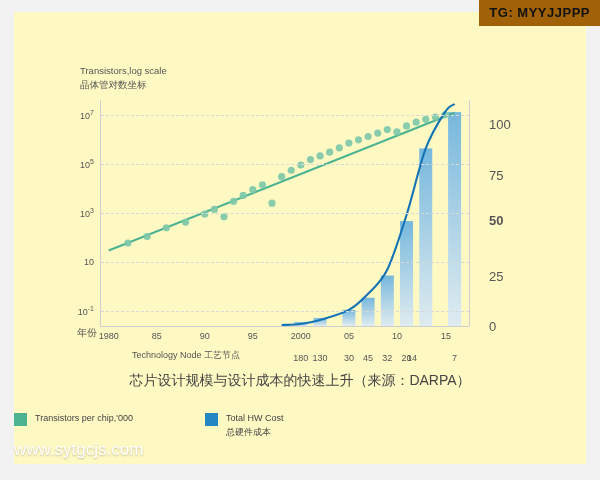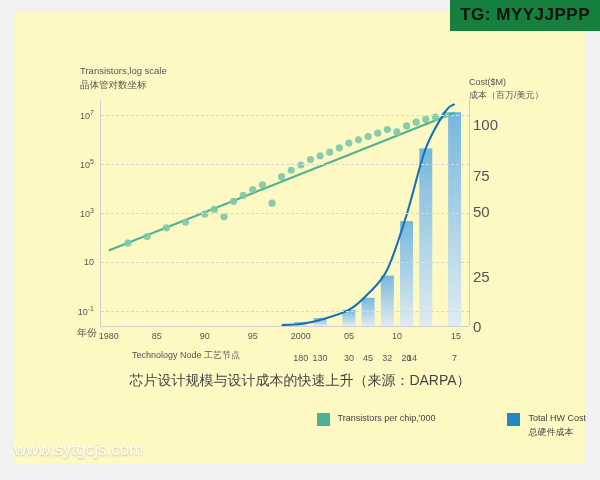--- a/index.html
+++ b/index.html
@@ -14,22 +14,22 @@
     position:absolute;left:0;top:0;width:600px;height:480px;
     background:#f2f2f2;
   }
   .card{
     position:absolute;left:14px;top:12px;width:572px;height:452px;
     background:#fef9c3;
   }
   
   .tg-badge{
     position:absolute;right:0px;top:0px;
-    background:#15803d;color:#111;
-    font-size:17px;font-weight:bold;
+    background:#a16207;color:#111;
+    font-size:13px;font-weight:bold;
     padding:5px 10px 6px 10px;
     letter-spacing:0.5px;
     z-index:40;
   }
   .site-watermark{
     position:absolute;left:14px;bottom:20px;
     color:#ffffff;font-size:17px;
     text-shadow:0 1px 2px rgba(0,0,0,.25);
     z-index:40;
   }
@@ -46,23 +46,23 @@
   .axis-right{
     position:absolute;top:0;bottom:0;right:-1px;width:0;border-left:1px solid #cfcfcf;
   }
   .ylab-left{
     position:absolute;right:100%;margin-right:7px;
     transform:translateY(-50%);
     font-size:9px;color:#555;white-space:nowrap;text-align:right;
   }
   .ylab-left sup{font-size:7px;}
   .ylab-right{
-    position:absolute;left:100%;margin-left:4px;
+    position:absolute;left:100%;margin-left:20px;
     transform:translateY(-50%);
-    font-size:15px;color:#555;white-space:nowrap;
+    font-size:13px;color:#555;white-space:nowrap;
   }
   .xtick{
     position:absolute;top:100%;margin-top:5px;
     transform:translateX(-50%);
     font-size:9px;color:#555;white-space:nowrap;
   }
   .xtick2{
     position:absolute;top:100%;margin-top:27px;
     transform:translateX(-50%);
     font-size:9px;color:#555;white-space:nowrap;
@@ -82,43 +82,39 @@
   .xaxis-label-b{
     position:absolute;left:118px;top:337px;
     font-size:9px;color:#555;
   }
   .caption{
     position:absolute;left:0;right:0;top:360px;
     text-align:center;font-size:14px;color:#444;
   }
   .legend{
     position:absolute;left:0;right:0;top:400px;
-    display:flex;justify-content:flex-end;gap:72px;
+    display:flex;justify-content:flex-start;gap:72px;
   }
   .legend-item{display:flex;align-items:flex-start;gap:8px;}
   .swatch{width:13px;height:13px;margin-top:1px;}
   .legend-text{font-size:9px;color:#444;line-height:1.5;}
   svg{position:absolute;left:0;top:0;overflow:visible;}
   .bar{fill:url(#barGrad);}
 </style>
 </head>
 <body>
 
 <div id="stage">
   <div class="card">
 
     <div class="axis-title-left">
       <div>Transistors,log scale</div>
       <div>晶体管对数坐标</div>
     </div>
 
-    <div class="axis-title-right">
-      <div>Cost($M)</div>
-      <div>成本（百万/美元）</div>
-    </div>
 
     <div class="plot" id="plot">
       <div class="axis-right"></div>
       <svg id="chart-svg" width="368" height="226" viewBox="0 0 368 226">
         <defs>
           <linearGradient id="barGrad" x1="0" y1="0" x2="0" y2="1">
             <stop offset="0%" stop-color="#6fb4de" stop-opacity="0.95"></stop>
             <stop offset="100%" stop-color="#dbeaf5" stop-opacity="0.9"></stop>
           </linearGradient>
         </defs>
@@ -177,33 +173,33 @@
       <div id="yleft">
           <div class="ylab-left" style="top: 211.261px;">10<sup>-1</sup></div>
           <div class="ylab-left" style="top: 162.13px;">10</div>
           <div class="ylab-left" style="top: 113px;">10<sup>3</sup></div>
           <div class="ylab-left" style="top: 63.8696px;">10<sup>5</sup></div>
           <div class="ylab-left" style="top: 14.7391px;">10<sup>7</sup></div>
         </div>
       <div id="yright">
           <div class="ylab-right" style="top: 226px;">0</div>
           <div class="ylab-right" style="top: 175.554px;">25</div>
-          <div class="ylab-right" style="top: 111px;">50</div>
+          <div class="ylab-right" style="top: 120px; font-weight: bold;">50</div>
           <div class="ylab-right" style="top: 74.6607px;">75</div>
           <div class="ylab-right" style="top: 24.2143px;">100</div>
         </div>
       <div id="xticks">
           <div class="xtick" style="left: 7.68668px;">1980</div>
           <div class="xtick" style="left: 55.7285px;">85</div>
           <div class="xtick" style="left: 103.77px;">90</div>
           <div class="xtick" style="left: 151.812px;">95</div>
           <div class="xtick" style="left: 199.854px;">2000</div>
           <div class="xtick" style="left: 247.896px;">05</div>
           <div class="xtick" style="left: 295.937px;">10</div>
-          <div class="xtick" style="left: 355px;">15</div>
+          <div class="xtick" style="left: 345px;">15</div>
         </div>
       <div id="nodeticks">
           <div class="xtick2" style="left: 199.854px;">180</div>
           <div class="xtick2" style="left: 219.07px;">130</div>
           <div class="xtick2" style="left: 247.896px;">30</div>
           <div class="xtick2" style="left: 267.112px;">45</div>
           <div class="xtick2" style="left: 286.329px;">32</div>
           <div class="xtick2" style="left: 305.546px;">20</div>
           <div class="xtick2" style="left: 311px;">14</div>
           <div class="xtick2" style="left: 353.587px;">7</div>

